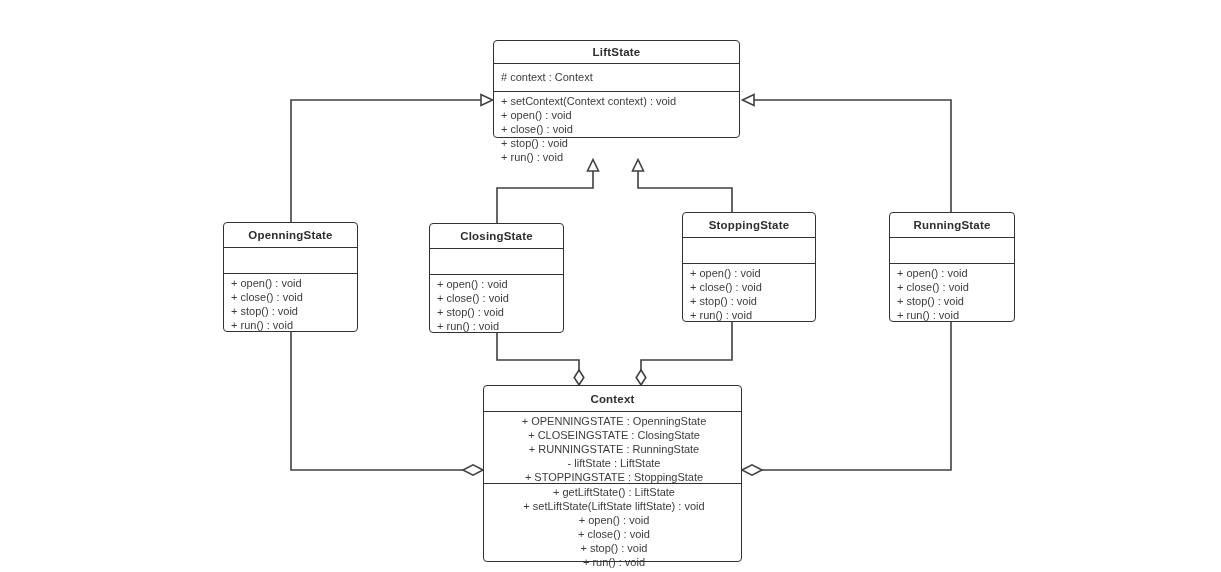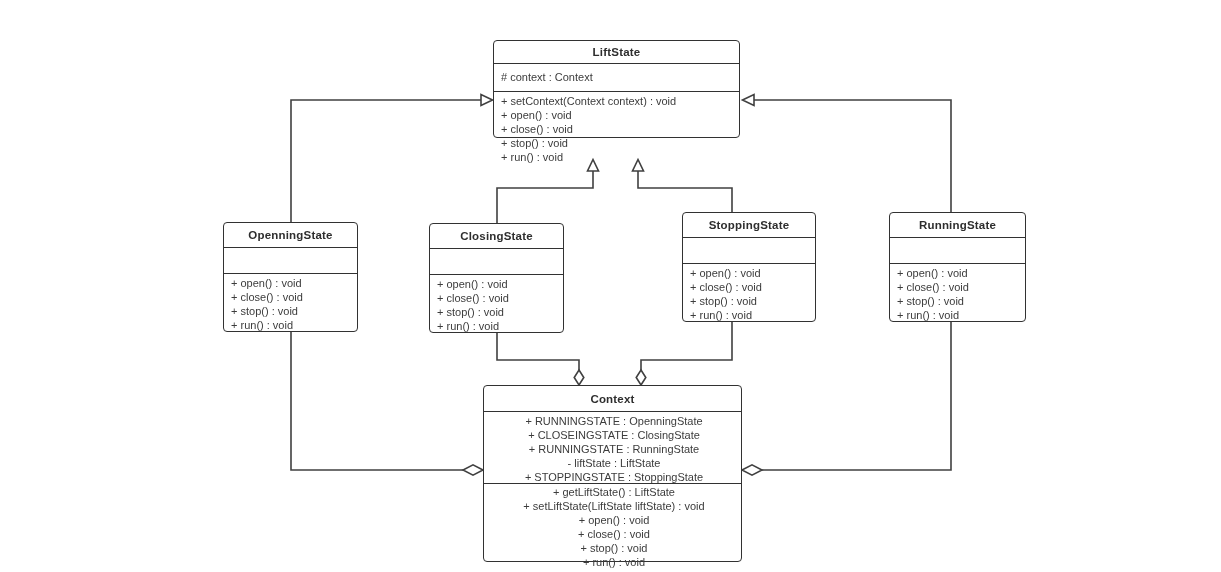--- a/index.html
+++ b/index.html
@@ -29,21 +29,21 @@
     overflow:visible;
   }
   .uml-attrs div, .uml-methods div { height:14px; }
   
   #cls-liftstate   { left:493px; top:40px;  width:247px; height:98px; }
   #cls-liftstate .uml-title   { height:23px; }
   #cls-liftstate .uml-attrs   { height:28px; padding-top:6px; }
   #cls-openning    { left:223px; top:222px; width:135px; height:110px; }
   #cls-closing     { left:429px; top:223px; width:135px; height:110px; }
   #cls-stopping    { left:654px; top:212px; width:134px; height:110px;margin-left:28px; }
-  #cls-running     { left:889px; top:212px; width:137px; height:110px; }
+  #cls-running     { left:889px; top:212px; width:126px; height:110px; }
   .state-box .uml-title { height:25px; }
   .state-box .uml-attrs { height:26px; }
   #cls-context     { left:483px; top:385px; width:259px; height:177px;text-align:center; }
   #cls-context .uml-title { height:26px; }
   #cls-context .uml-attrs { height:72px; padding-top:2px; }
   #cls-context .uml-methods { padding-top:1px; }
 </style>
 </head>
 <body>
 
@@ -148,21 +148,21 @@
       <div>+ open() : void</div>
       <div>+ close() : void</div>
       <div>+ stop() : void</div>
       <div>+ run() : void</div>
     </div>
   </div>
 
   <div class="uml-class" id="cls-context">
     <div class="uml-title">Context</div>
     <div class="uml-attrs">
-      <div>+ RUNNINGSTATE : OpenningState</div>
+      <div>+ OPENNINGSTATE : OpenningState</div>
       <div>+ CLOSEINGSTATE : ClosingState</div>
       <div>+ RUNNINGSTATE : RunningState</div>
       <div>- liftState : LiftState</div>
       <div>+ STOPPINGSTATE : StoppingState</div>
     </div>
     <div class="uml-methods">
       <div>+ getLiftState() : LiftState</div>
       <div>+ setLiftState(LiftState liftState) : void</div>
       <div>+ open() : void</div>
       <div>+ close() : void</div>

